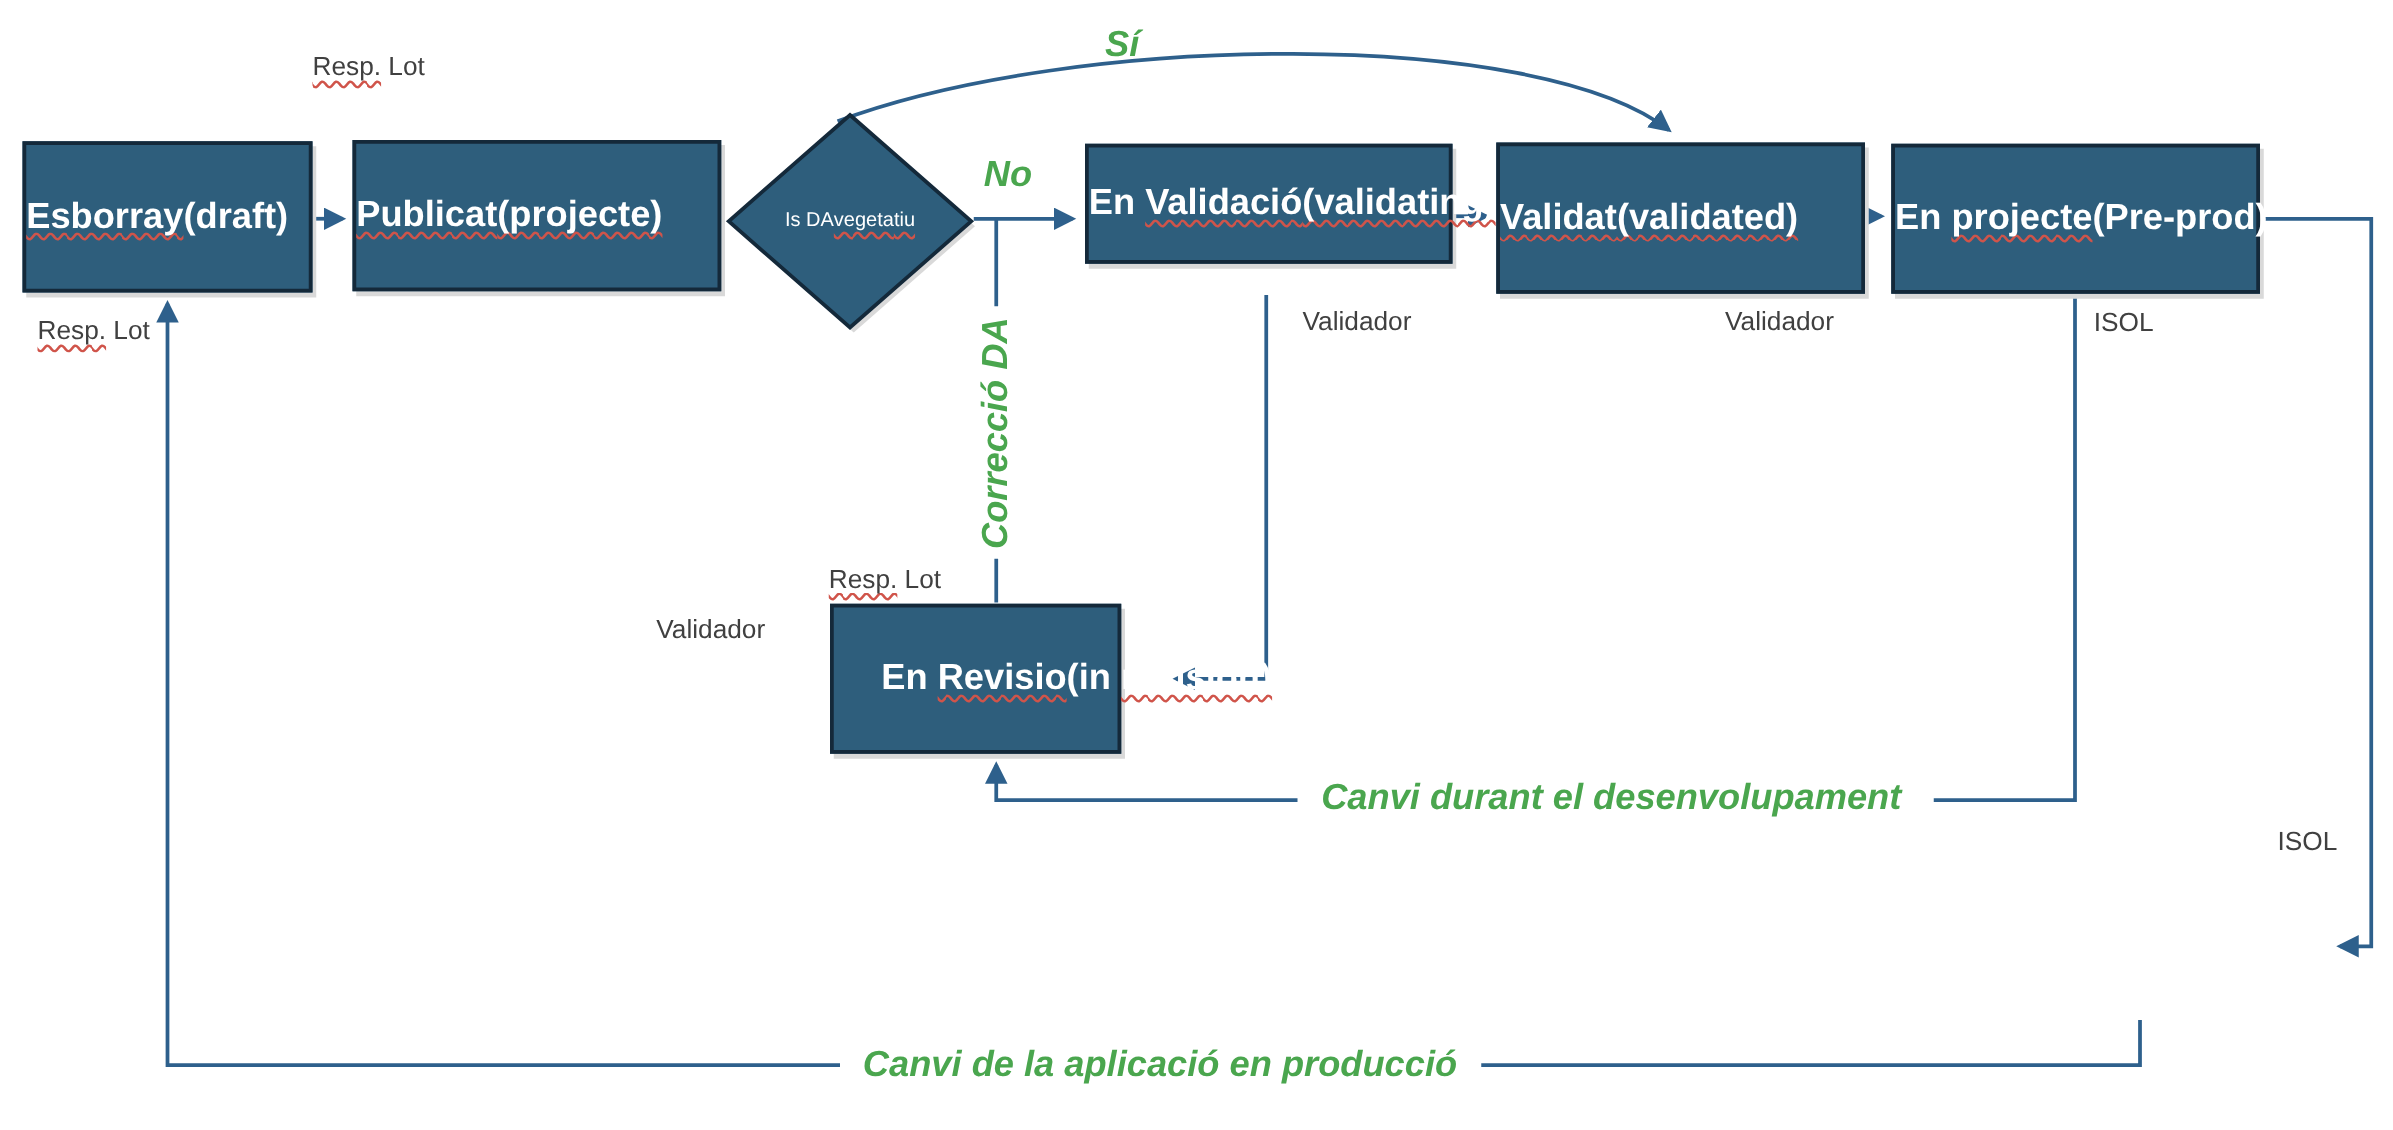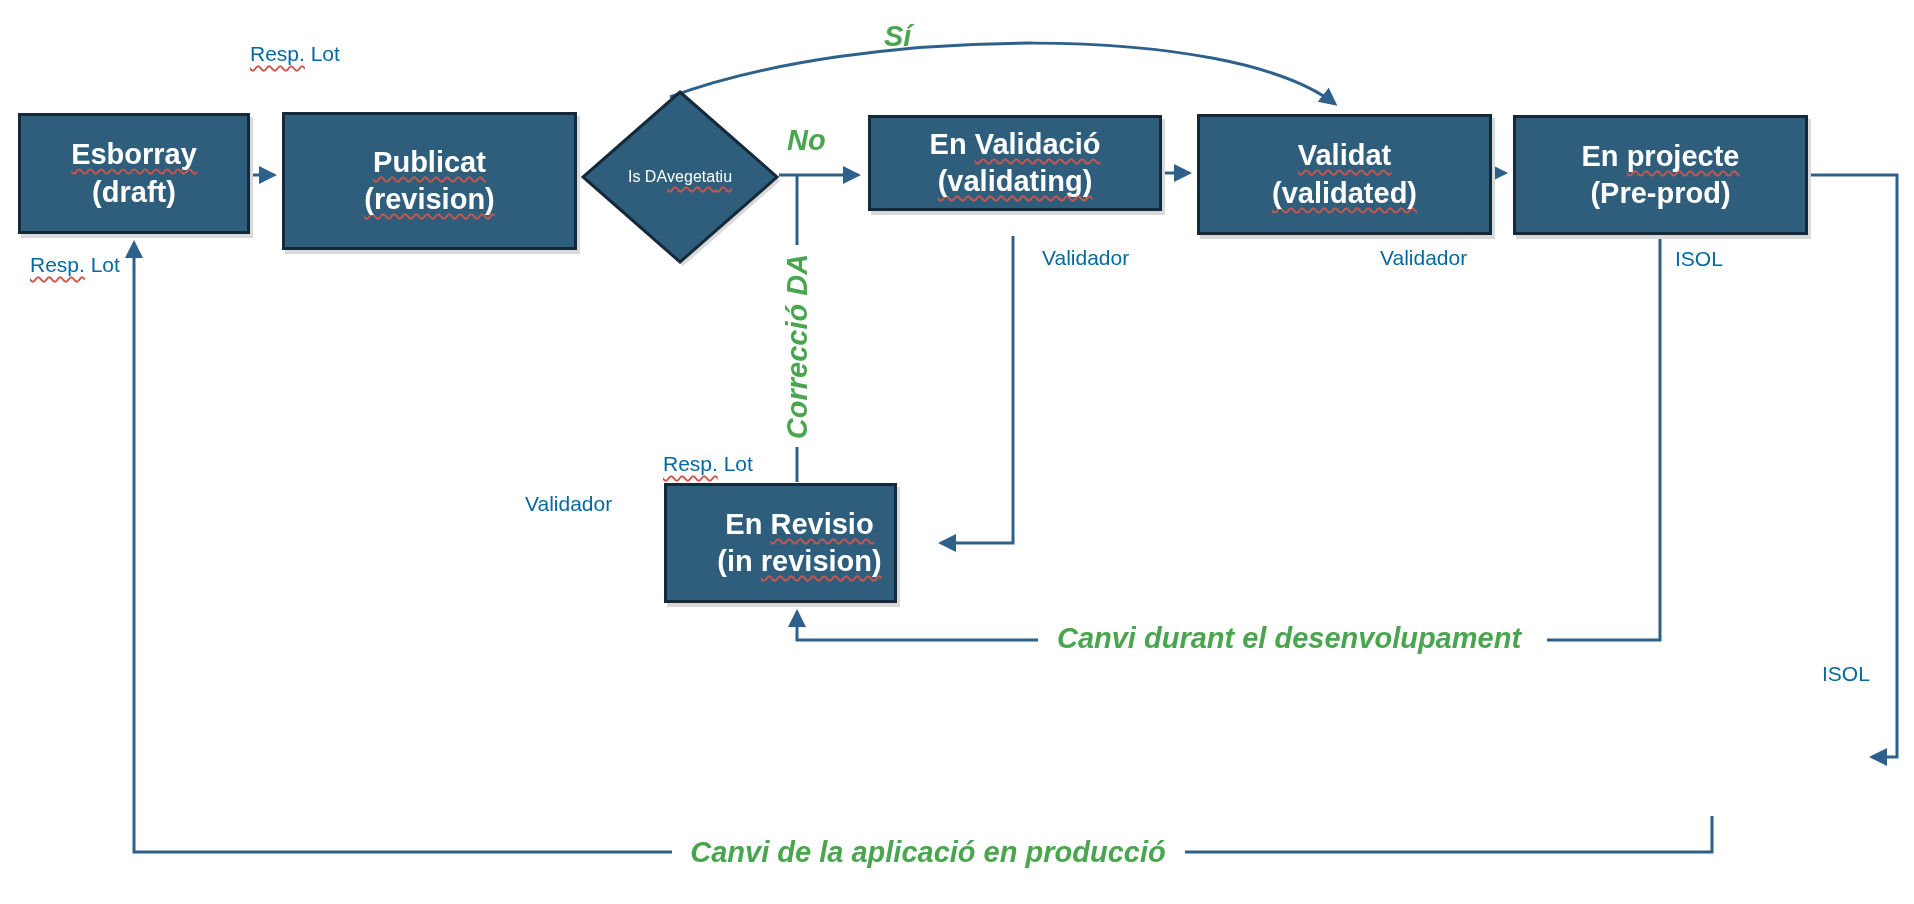--- a/index.html
+++ b/index.html
@@ -5,38 +5,38 @@
   html,body{margin:0;padding:0;background:#ffffff;}
   .canvas{
     position:relative;width:1914px;height:904px;background:#ffffff;
     font-family:"Liberation Sans", sans-serif;overflow:hidden;
   }
   .wires{position:absolute;left:0;top:0;width:1914px;height:904px;}
   .node{
     position:absolute;box-sizing:border-box;
     background:#2E5E7C;border:3px solid #14293A;
     box-shadow:3px 4px 0 #d9d9d9;
-    color:#ffffff;display:flex;flex-direction:column;align-items:center;justify-content:center;
+    color:#ffffff;display:flex;align-items:center;justify-content:flex-start;
     font-size:29px;font-weight:600;line-height:1.28;text-align:center;
   }
   .node span{white-space:pre;}
   .dtext{
     position:absolute;display:flex;flex-direction:row;align-items:center;justify-content:center;
     color:#ffffff;font-size:16px;font-weight:500;line-height:1.25;text-align:center;
   }
   .dtext span{white-space:pre;}
   .sq{
     text-decoration-line:underline;
     text-decoration-style:wavy;
     text-decoration-color:#D0544A;
     text-decoration-thickness:1.5px;
     text-underline-offset:4px;
     text-decoration-skip-ink:none;
   }
-  .blabel{position:absolute;font-size:21px;color:#0369a1;white-space:nowrap;}
+  .blabel{position:absolute;font-size:21px;color:#404040;white-space:nowrap;}
   .blabel span{white-space:pre;}
   .glabel{
     position:absolute;font-size:29px;font-weight:600;font-style:italic;
     color:#4AA64E;white-space:nowrap;
   }
   .gcenter{text-align:center;}
   .rot{transform:rotate(-90deg);transform-origin:center center;}
 </style>
 </head>
 <body>
@@ -67,23 +67,23 @@
 
     <polygon points="683,96 780,181 683,266 586,181" fill="#d9d9d9"></polygon>
     <polygon points="680,92 777,177 680,262 583,177" fill="#2E5E7C" stroke="#14293A" stroke-width="3"></polygon>
   </svg>
 
   <div class="node" style="left:18px;top:113px;width:232px;height:121px;">
     <span class="sq">Esborray</span>
     <span>(draft)</span>
   </div>
 
-  <div class="node" style="left:282px;top:112px;width:295px;height:138px;">
+  <div class="node" style="left:282px;top:112px;width:295px;height:121px;">
     <span class="sq">Publicat</span>
-    <span class="sq">(revision)</span>
+    <span class="sq">(projecte)</span>
   </div>
 
   <div class="dtext" style="left:610px;top:128px;width:140px;height:98px;">
     <span>Is DA</span>
     <span class="sq">vegeta</span>
     <span class="sq">tiu</span>
   </div>
 
   <div class="node" style="left:868px;top:115px;width:294px;height:96px;">
     <div><span>En </span><span class="sq">Validació</span></div>

